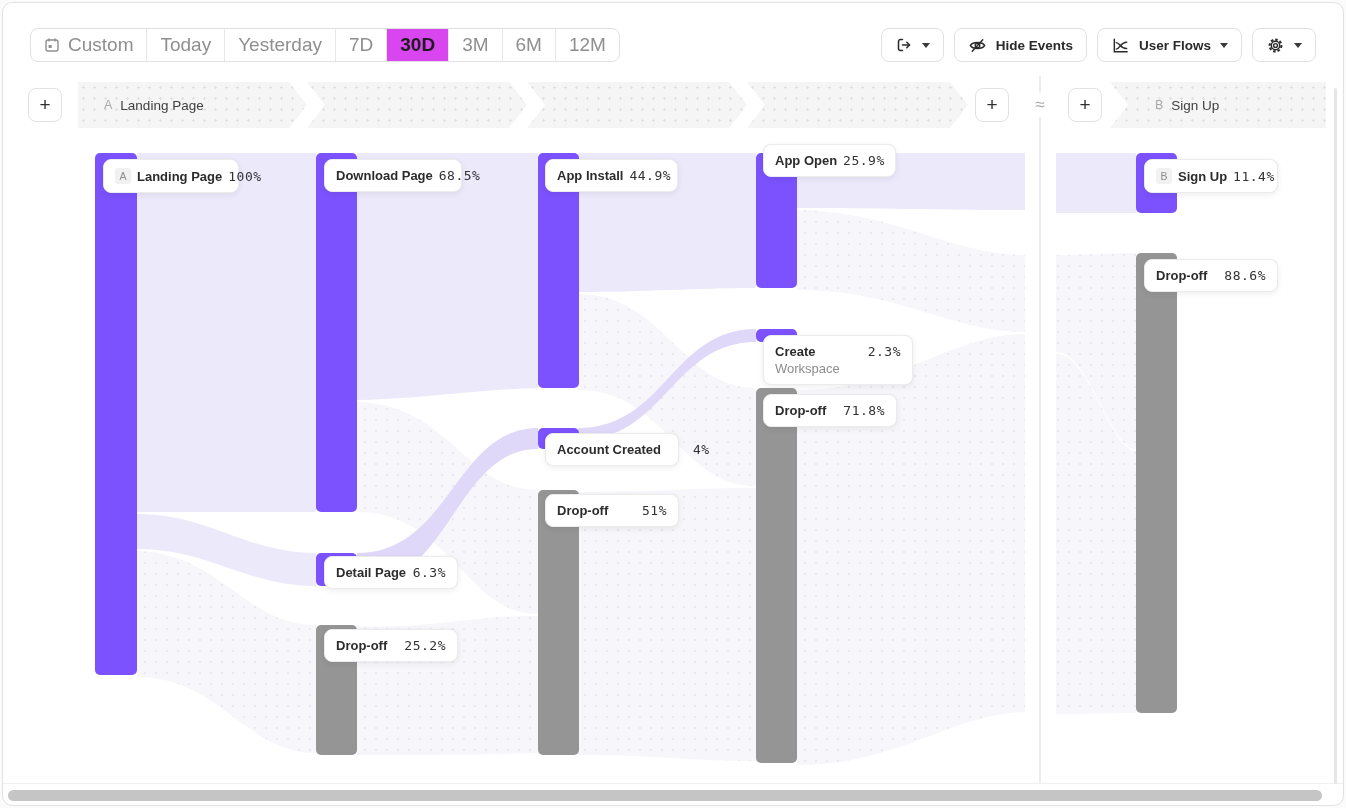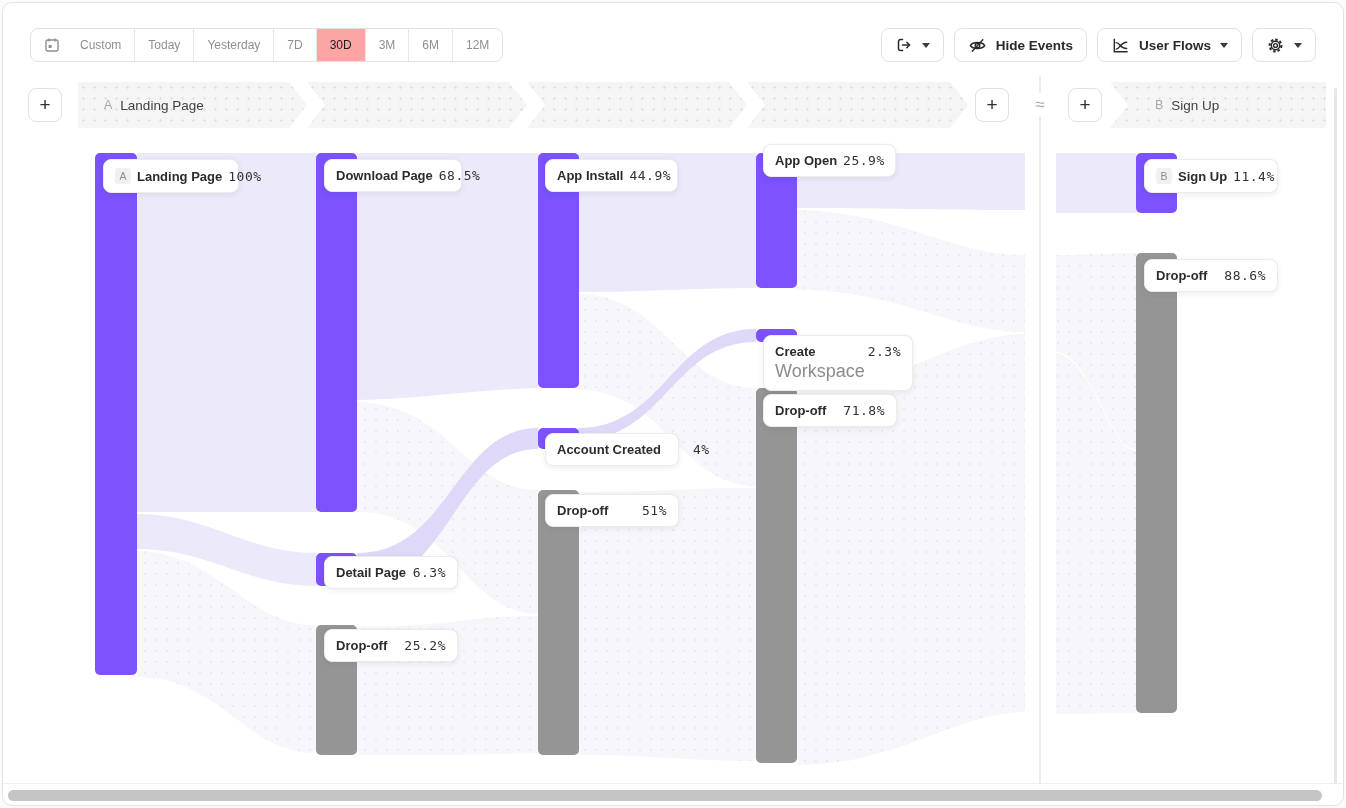--- a/index.html
+++ b/index.html
@@ -3,24 +3,24 @@
 <meta charset="utf-8">
 <style>
   html,body{margin:0;padding:0;width:1346px;height:808px;overflow:hidden;
     font-family:"Liberation Sans",sans-serif;background:#fbfbfb;}
   .card{position:absolute;inset:2px;background:#fff;border:1px solid #e2e2e2;border-radius:10px;overflow:hidden;}
   .stage{position:absolute;inset:0;}
 
   
   .seg-group{position:absolute;left:30px;top:28px;height:34px;display:inline-flex;
     border:1px solid #e1e1e1;border-radius:8px;overflow:hidden;background:#fff;box-sizing:border-box;}
-  .seg{display:flex;align-items:center;gap:20px;padding:0 13px;font-size:12px;color:#8f8f8f;
+  .seg{display:flex;align-items:center;gap:8px;padding:0 13px;font-size:19px;color:#8f8f8f;
     border-right:1px solid #e7e7e7;cursor:pointer;white-space:nowrap;}
   .seg:last-child{border-right:none;}
-  .seg.selected{background:#fca5a5;color:#1d1d1d;font-weight:normal;}
+  .seg.selected{background:#d946ef;color:#1d1d1d;font-weight:bold;}
   .actions{position:absolute;right:30px;top:28px;display:flex;gap:10px;}
   .btn{height:34px;box-sizing:border-box;display:flex;align-items:center;gap:9px;padding:0 13px;
     background:#fff;border:1px solid #e1e1e1;border-radius:8px;font-size:13.5px;color:#2a2a2a;
     font-weight:bold;cursor:pointer;}
   .caret{width:0;height:0;border-left:4.5px solid transparent;border-right:4.5px solid transparent;
     border-top:5.5px solid #3a3a3a;}
   .icon svg{display:block;}
 
   
   .add-btn{position:absolute;width:34px;height:34px;background:#fff;border:1px solid #e2e2e2;
@@ -50,21 +50,21 @@
   .nlabel{position:absolute;z-index:3;background:#fff;border:1px solid #ececec;border-radius:8px;
     box-shadow:0 2px 6px rgba(30,30,30,.07),0 0 1px rgba(0,0,0,.05);
     display:flex;align-items:center;gap:6px;padding:8px 11px;box-sizing:border-box;cursor:pointer;}
   .nlabel .name{font-size:13px;font-weight:bold;color:#2c2c2c;white-space:nowrap;}
   .nlabel .pct{margin-left:auto;font-family:"DejaVu Sans Mono",monospace;font-size:13px;
     letter-spacing:.5px;color:#323232;white-space:nowrap;}
   .nlabel .chip{background:#f1f1f1;border-radius:3px;width:16px;height:16px;display:flex;
     align-items:center;justify-content:center;font-size:10.5px;color:#8d8d8d;flex:none;}
   .nlabel.two{display:block;}
   .nlabel.two .row{display:flex;align-items:center;}
-  .nlabel.two .sub{font-size:18px;color:#8c8c8c;margin-top:2px;}
+  .nlabel.two .sub{font-size:13px;color:#8c8c8c;margin-top:2px;}
 </style>
 </head>
 <body>
 
 <div class="card"></div>
 <div class="stage">
 
   <div class="seg-group">
     <div class="seg">
       <span class="icon">

